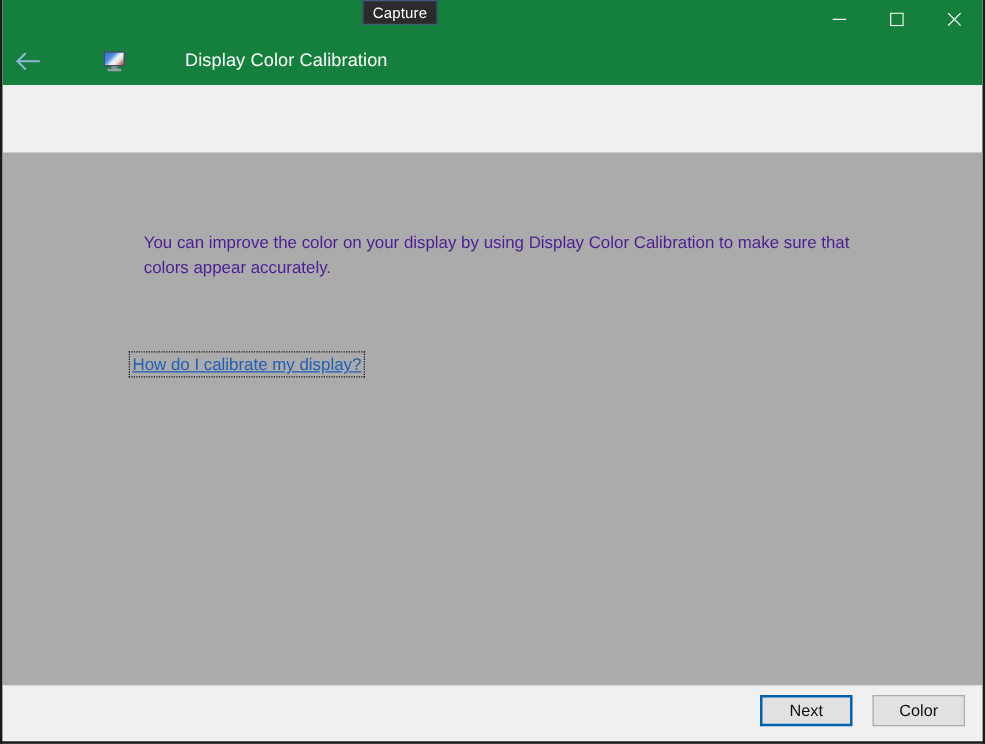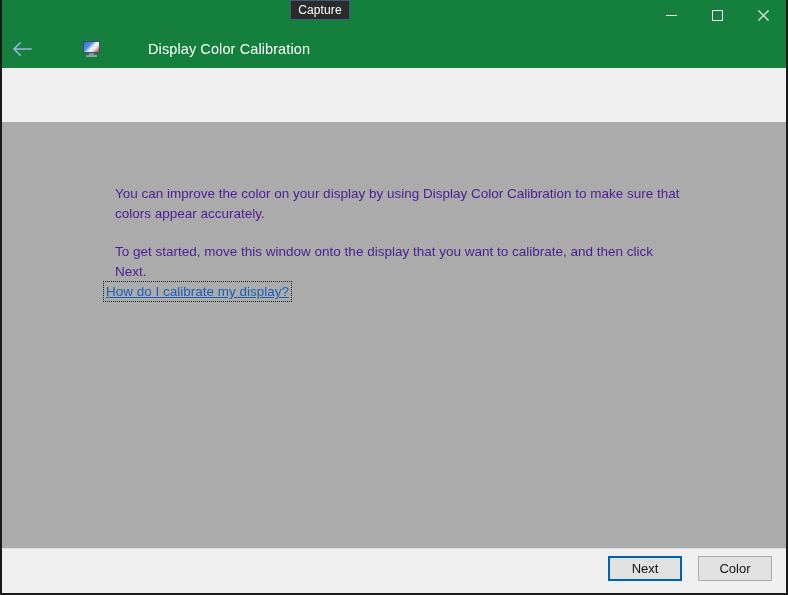--- a/index.html
+++ b/index.html
@@ -274,21 +274,20 @@
       </div>
 
       <div class="title-text">Display Color Calibration</div>
     </div>
   </div>
 
 
   <div class="body-area">
     <div class="para para-1">You can improve the color on your display by using Display Color Calibration to make sure that colors appear accurately.</div>
 
-    <div class="para para-2">To get started, move this window onto the display that you want to calibrate, and then click Next.</div>
 
     <div class="help-link-wrap">
       <span class="help-link">How do I calibrate my display?</span>
     </div>
   </div>
 
   <div class="footer">
     <div class="footer-btns">
       <div class="btn default">Next</div>
       <div class="btn">Color</div>

